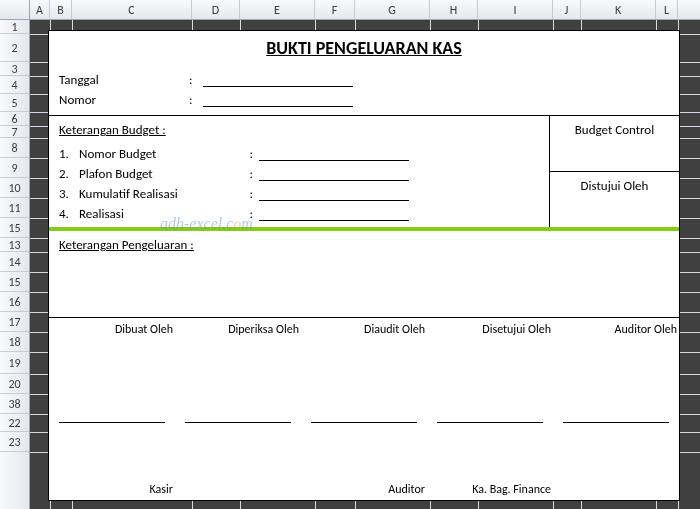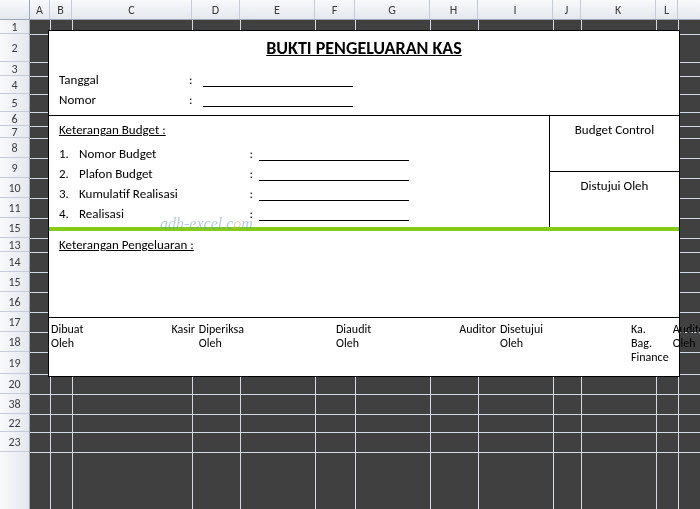--- a/index.html
+++ b/index.html
@@ -129,24 +129,24 @@
   height: 90px;
 }
 .kp-title { text-decoration: underline; }
 
 .sig-block {
   border-top: 1px solid #000;
   display: flex;
 }
 .sig-col {
   flex: 1;
-  text-align: left;
+  text-align: right;
   padding: 4px 2px 2px;
   display: flex;
-  flex-direction: row;
+  flex-direction: column;
   position: relative;
   gap: 44px;
 }
 .sig-top { height: 20px; font-size: 12px; }
 .sig-space { height: 52px; position: relative; }
 .sig-line {
   border-bottom: 1px solid #000;
   position: absolute;
   bottom: 15px;
   left: 8px;

